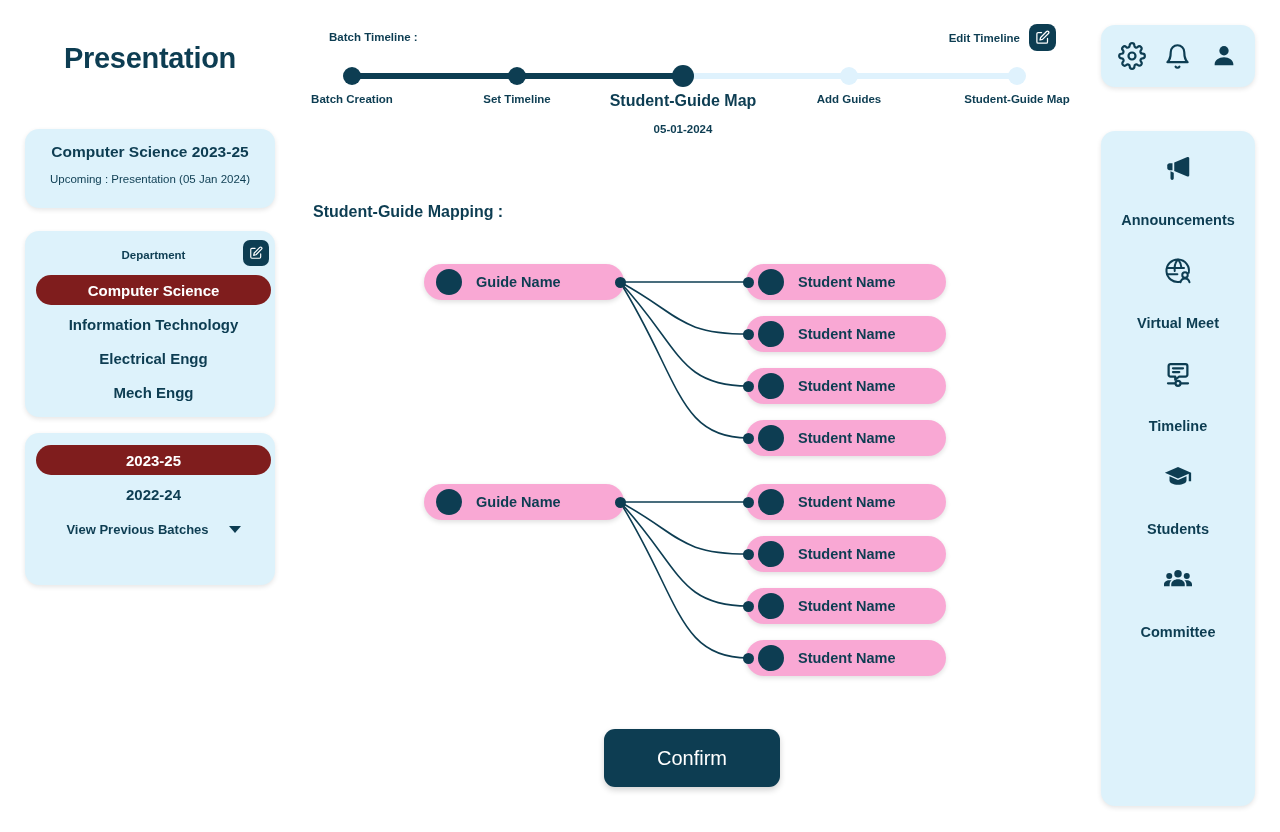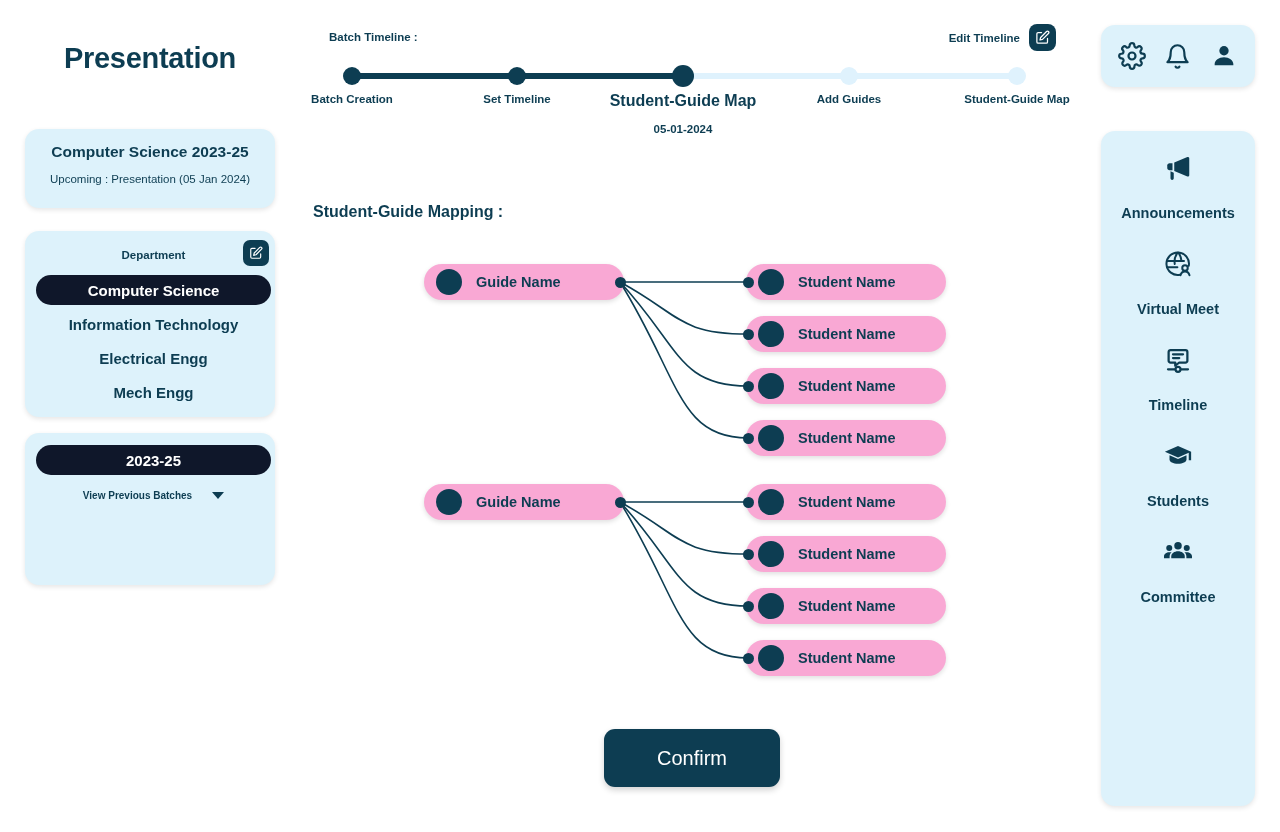--- a/index.html
+++ b/index.html
@@ -99,32 +99,32 @@
     display: flex;
     align-items: center;
     justify-content: center;
     font-size: 15px;
     font-weight: bold;
     color: #0d3d52;
     border-radius: 15px;
     cursor: pointer;
   }
   .opt.selected {
-    background: #0f172a;
+    background: #7f1d1d;
     color: #ffffff;
   }
 
   .view-prev {
     margin-top: 10px;
     height: 20px;
     display: flex;
     align-items: center;
     justify-content: center;
     gap: 20px;
-    font-size: 10px;
+    font-size: 13px;
     font-weight: bold;
     color: #0d3d52;
     cursor: pointer;
   }
   .caret {
     width: 0; height: 0;
     border-left: 6px solid transparent;
     border-right: 6px solid transparent;
     border-top: 7px solid #0d3d52;
   }
@@ -292,21 +292,21 @@
     display: flex;
     flex-direction: column;
     align-items: center;
     padding-top: 22px;
     gap: 28px;
   }
   .rail-item {
     display: flex;
     flex-direction: column;
     align-items: center;
-    gap: 18px;
+    gap: 25px;
     cursor: pointer;
     width: 100%;
   }
   .rail-item .lbl {
     font-size: 14.5px;
     font-weight: bold;
     color: #0d3d52;
   }
 </style>
 </head>
@@ -334,20 +334,21 @@
       </button>
     </div>
     <div class="opt selected">Computer Science</div>
     <div class="opt">Information Technology</div>
     <div class="opt">Electrical Engg</div>
     <div class="opt">Mech Engg</div>
   </div>
 
   <div class="card picker batch">
     <div class="opt selected">2023-25</div>
+    <div class="opt">2022-24</div>
     <div class="view-prev">
       <span>View Previous Batches</span>
       <span class="caret"></span>
     </div>
   </div>
 
   <div class="tl-caption">Batch Timeline :</div>
 
   <div class="edit-timeline">
     <span class="txt">Edit Timeline</span>

